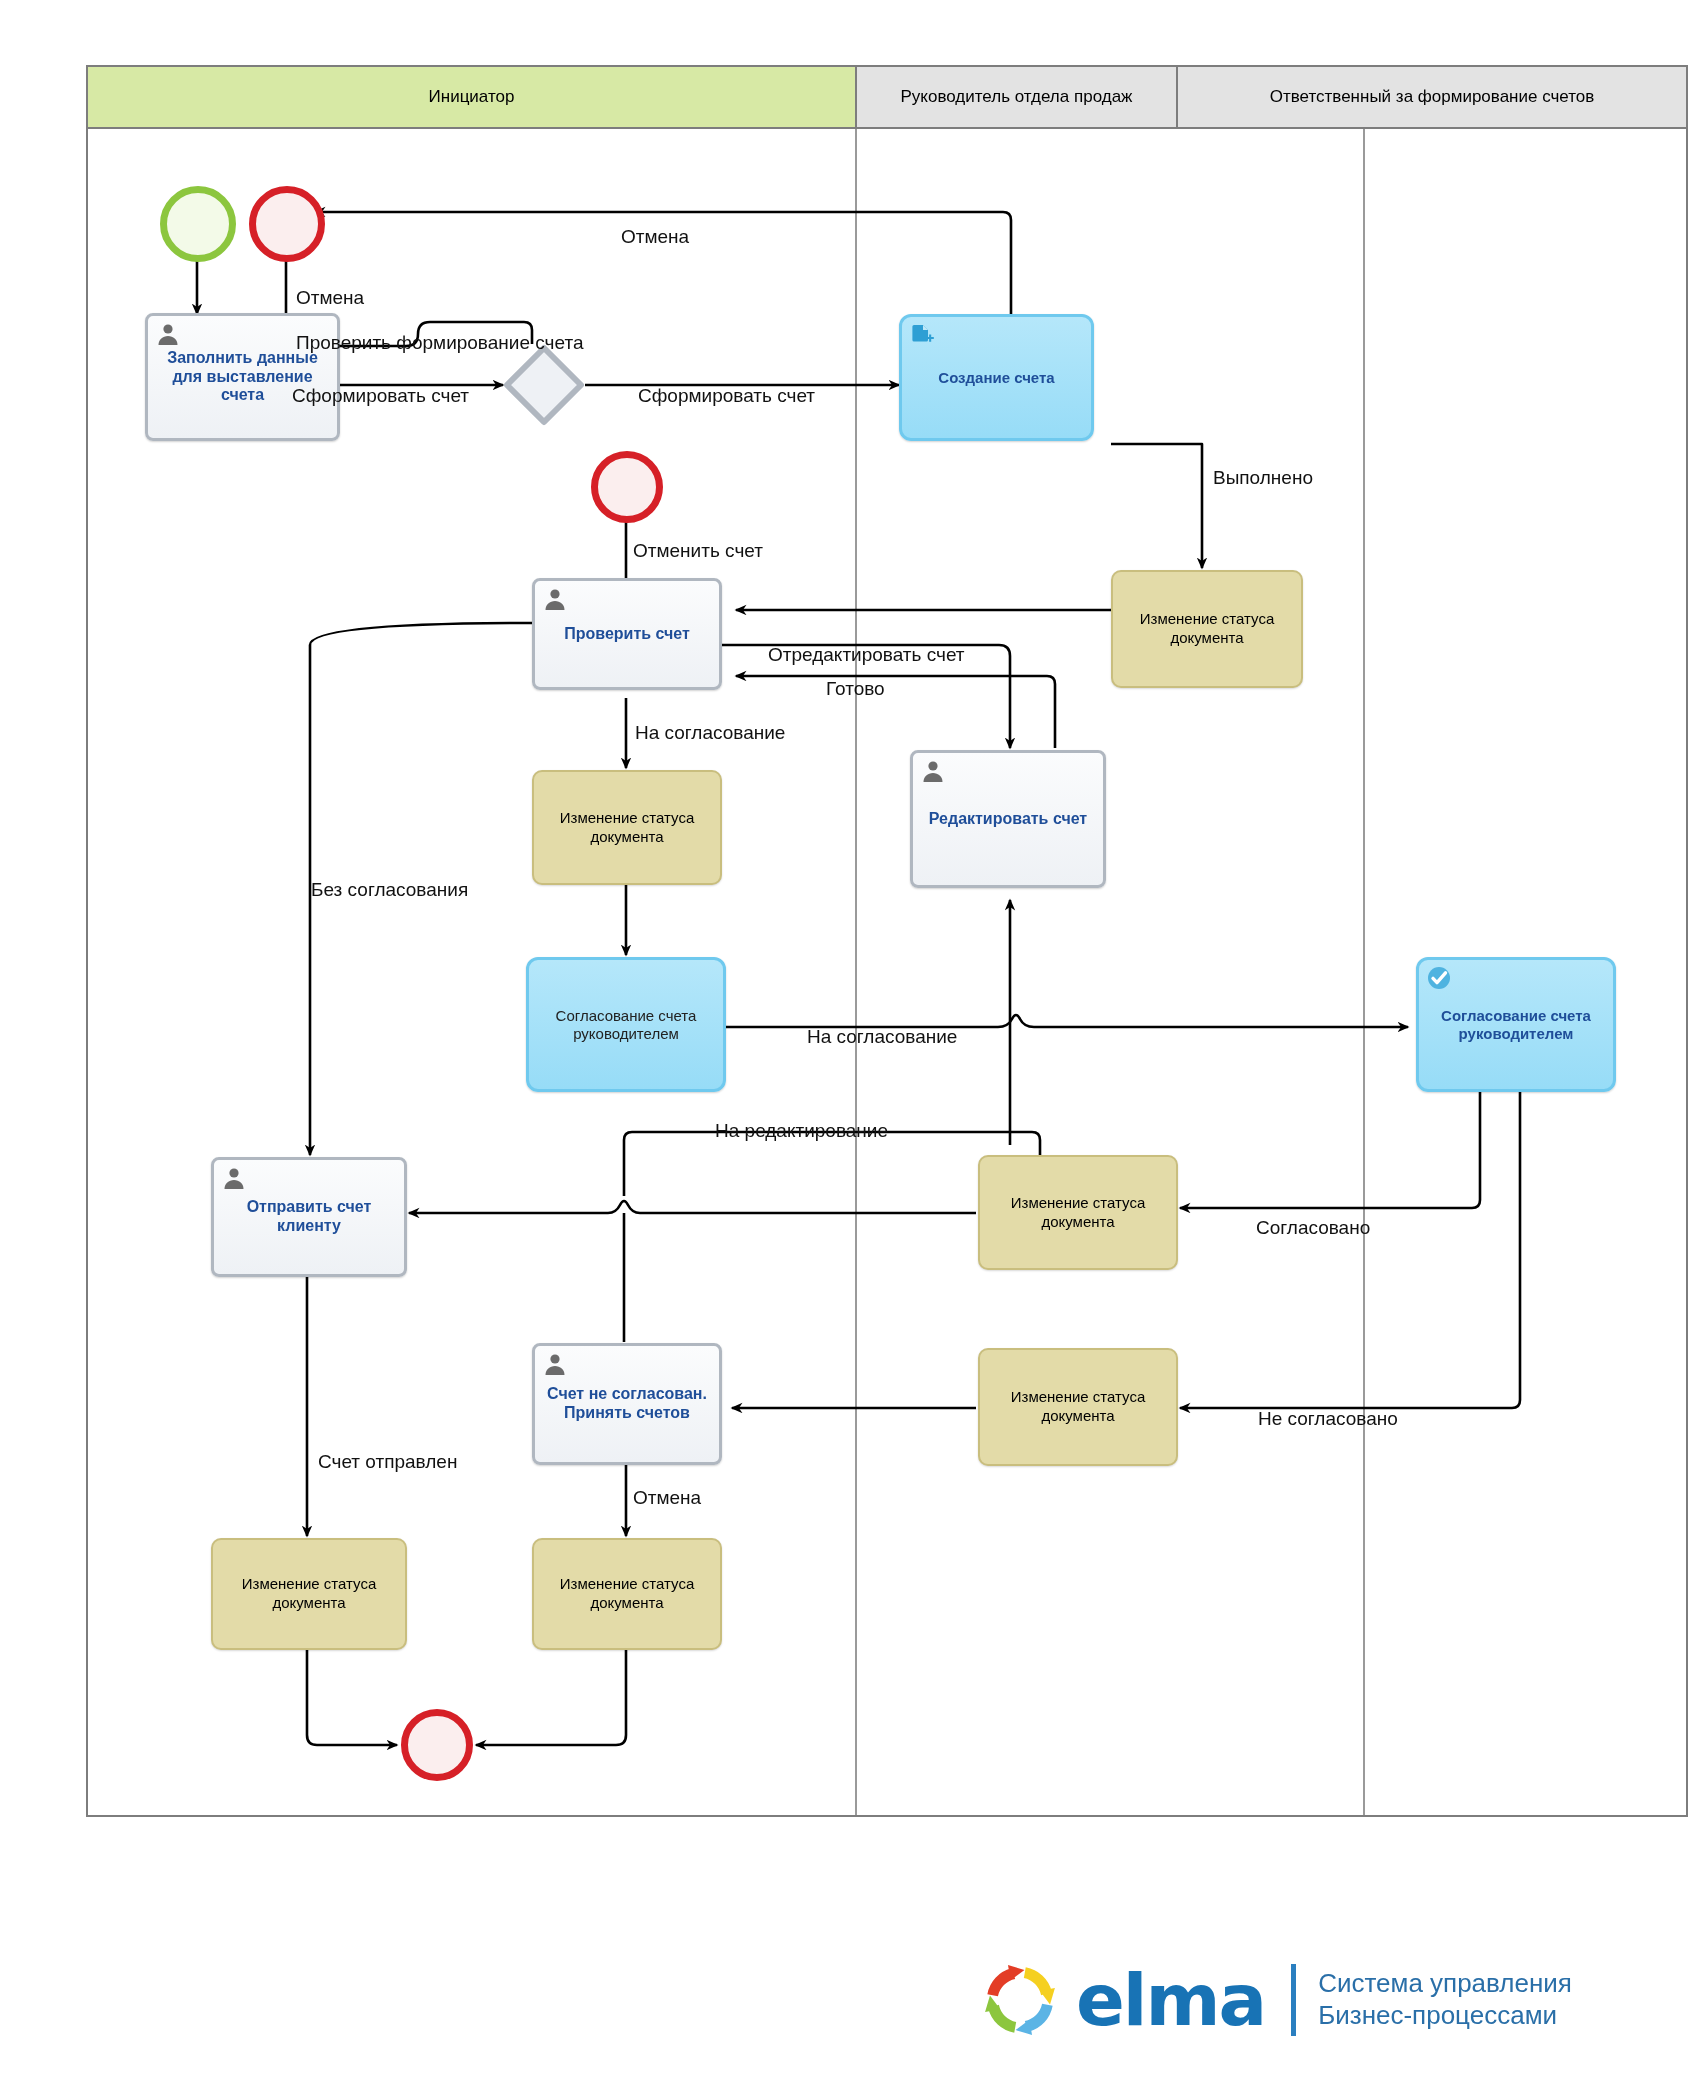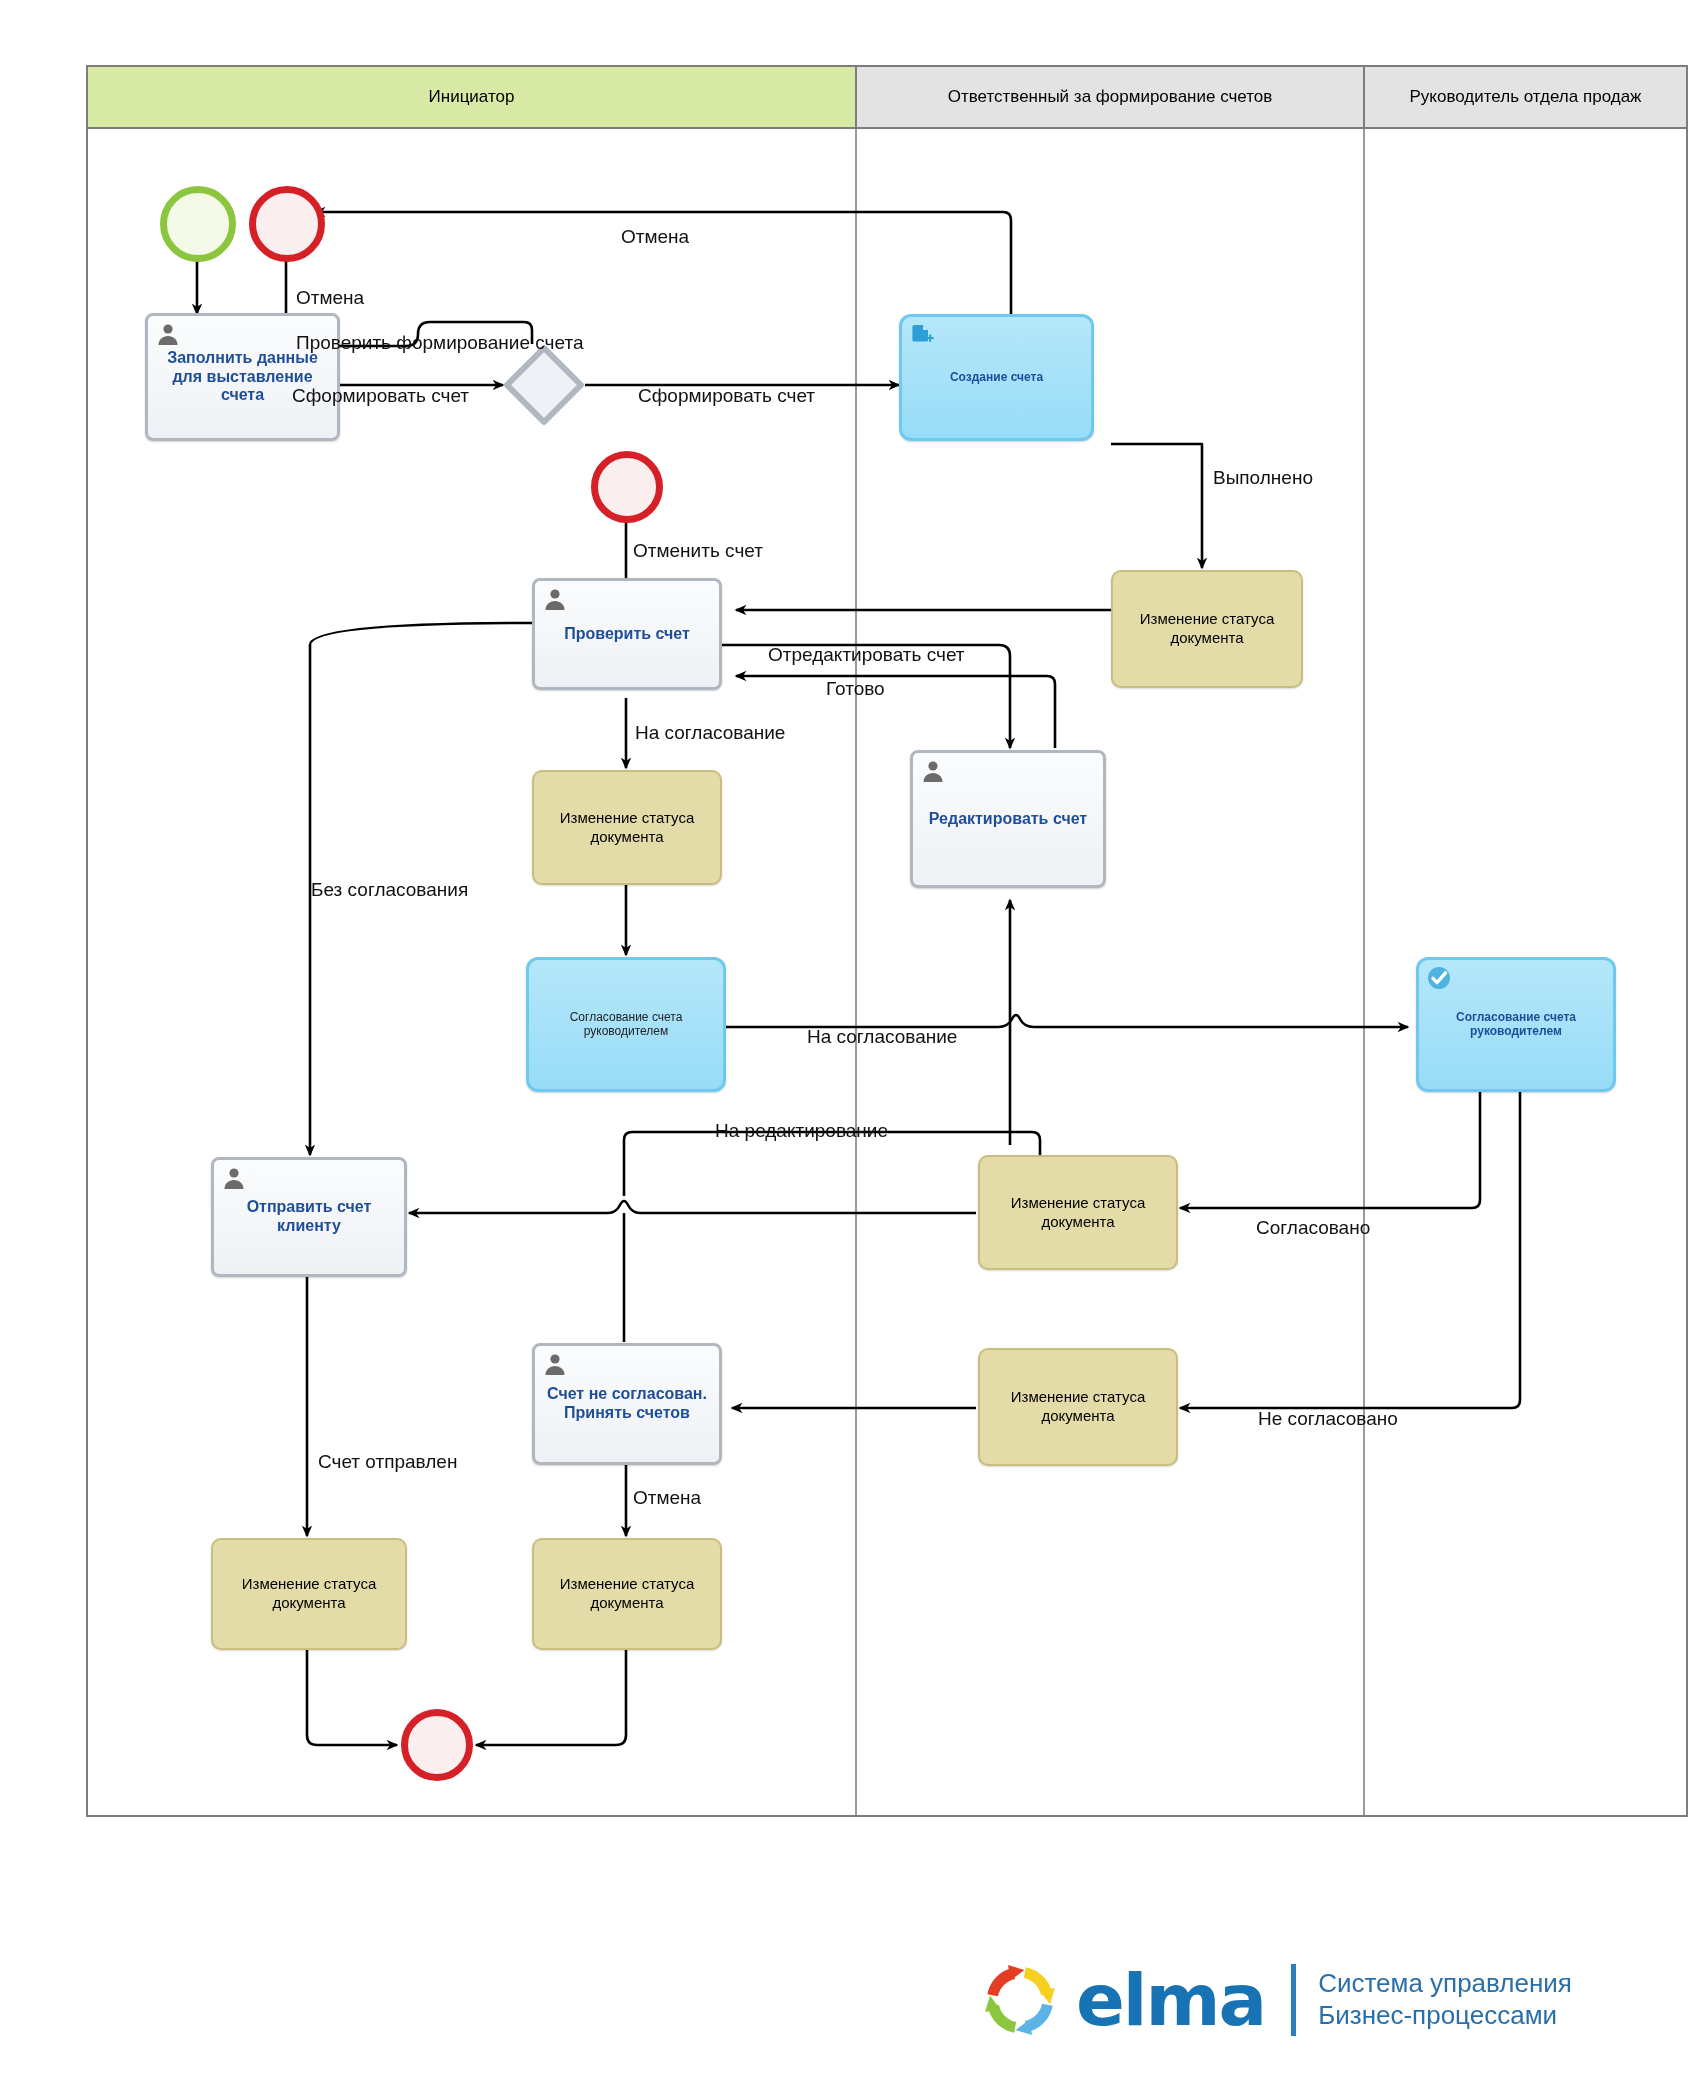--- a/index.html
+++ b/index.html
@@ -103,21 +103,21 @@
     padding: 4px 6px;
   }
   
   .task-blue {
     background: linear-gradient(to bottom, #b5e7fa 0%, #97dcf7 100%);
     border: 3px solid #6fc9ee;
     border-radius: 12px;
     box-shadow: 0 1px 2px rgba(0,0,0,0.18);
     color: #1f4e99;
     font-weight: bold;
-    font-size: 12px;
+    font-size: 15px;
     line-height: 1.16;
     text-align: center;
     display: flex;
     align-items: center;
     justify-content: center;
     padding: 4px 6px;
   }
   .task-blue.plain {
     color: #222222;
     font-weight: normal;
@@ -218,25 +218,25 @@
 <body>
 
 <div id="root">
 
   <div class="pool">
 
     <div class="lane-header-row">
       <div class="lane-header green" style="width:769px;">
         <span>Инициатор</span>
       </div>
+      <div class="lane-header grey" style="width:321px;">
+        <span>Руководитель отдела продаж</span>
+      </div>
       <div class="lane-header grey" style="width:508px;">
         <span>Ответственный за формирование счетов</span>
-      </div>
-      <div class="lane-header grey" style="width:321px;">
-        <span>Руководитель отдела продаж</span>
       </div>
     </div>
 
     <div class="lane-body-row">
       <div class="lane-body" style="width:769px;"></div>
       <div class="lane-body" style="width:508px;"></div>
       <div class="lane-body" style="width:321px;"></div>
     </div>
   </div>
 

